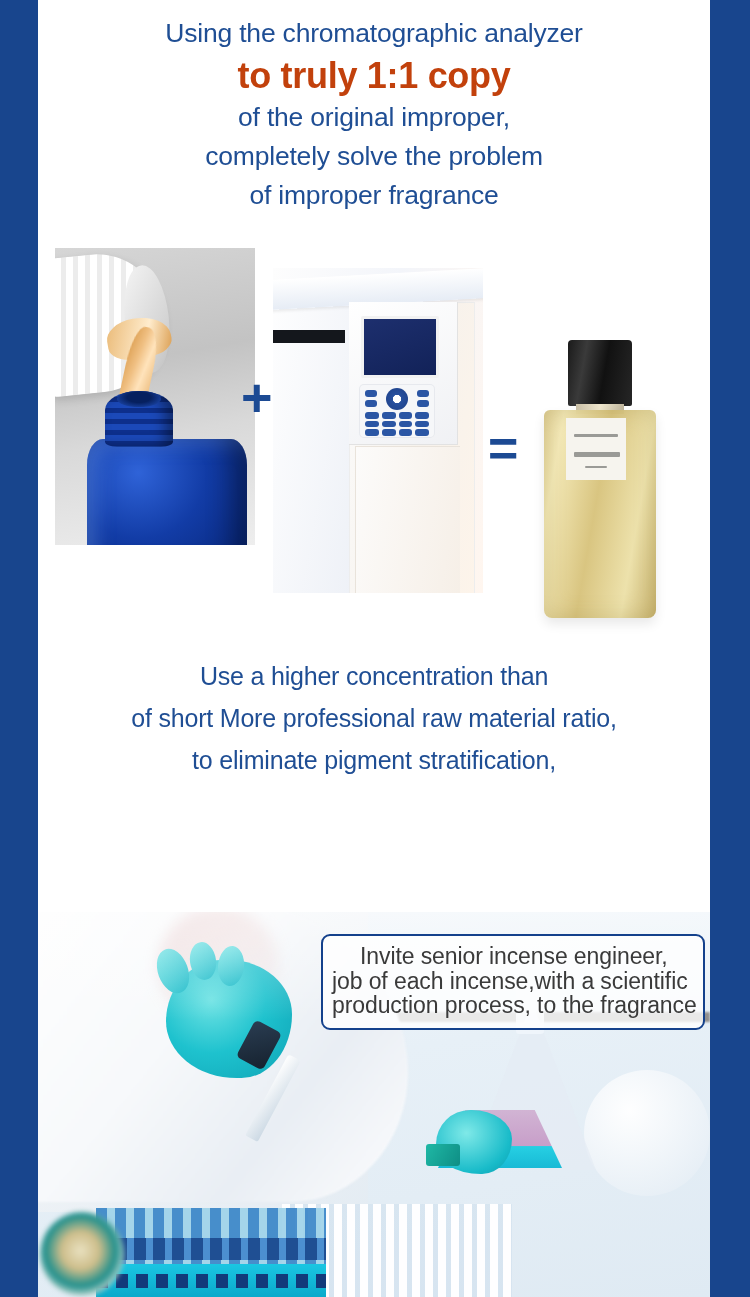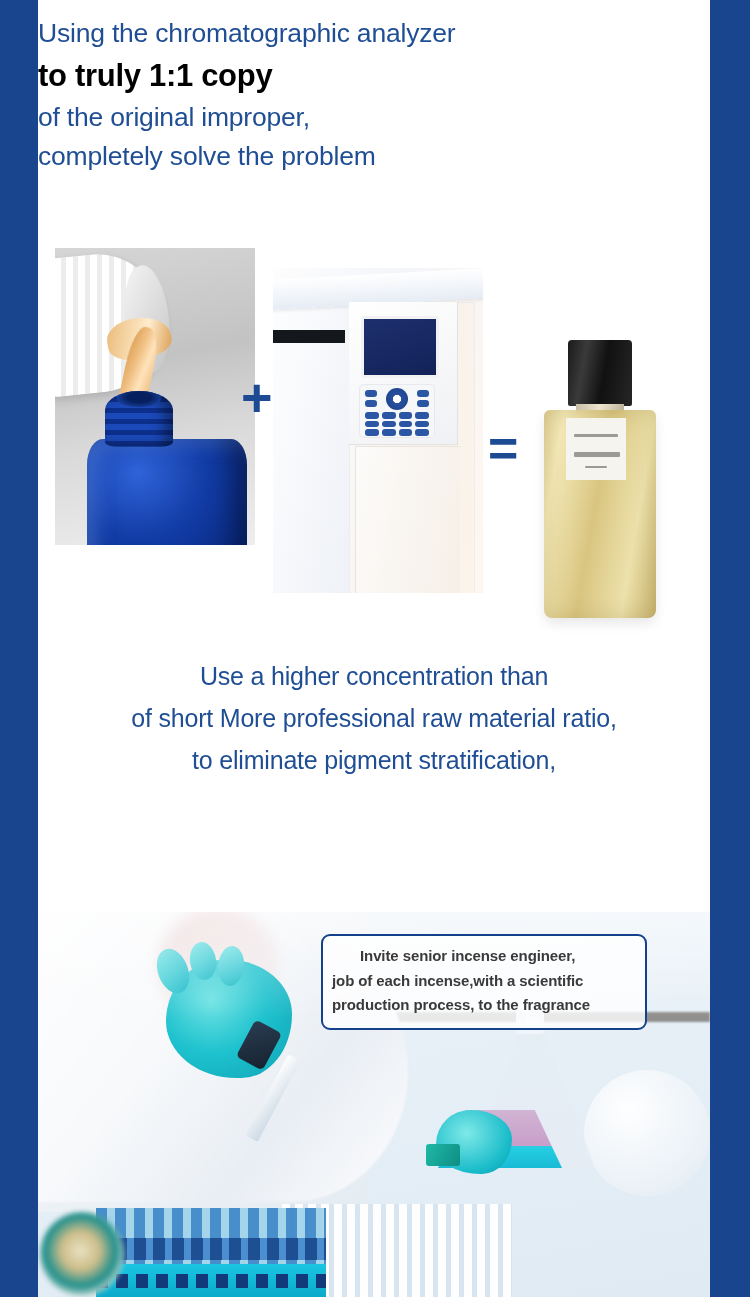--- a/index.html
+++ b/index.html
@@ -38,30 +38,31 @@
     height: 1297px;
     background: #ffffff;
   }
 
   
   .headline {
     position: absolute;
     left: 0;
     top: 14px;
     width: 672px;
+    text-align: center;
     color: #1f4e94;
     font-size: 26.5px;
     line-height: 39px;
     letter-spacing: -0.2px;
   }
   .headline .hl-line { display: block; white-space: nowrap; }
   .headline .hl-strong {
     display: block;
-    color: #000000;
-    font-size: 31px;
+    color: #c2410c;
+    font-size: 36px;
     line-height: 45px;
     font-weight: 700;
     letter-spacing: -0.3px;
   }
 
   
   .strip {
     position: absolute;
     left: 0;
     top: 236px;
@@ -580,50 +581,50 @@
     inset: 0;
     background: linear-gradient(180deg, rgba(255,255,255,.45) 0%, rgba(255,255,255,0) 28%);
     pointer-events: none;
   }
 
   
   .callout {
     position: absolute;
     left: 283px;
     top: 22px;
-    width: 326px;
+    width: 384px;
     padding: 8px 9px 10px 9px;
     box-sizing: border-box;
     border: 2.5px solid #14418c;
     border-radius: 9px;
     background: rgba(255,255,255,.80);
     color: #3a3a3a;
-    font-size: 15px;
+    font-size: 23px;
     line-height: 24.5px;
     letter-spacing: -0.1px;
-    font-weight: bold;
   }
   .callout .c-line { display: block; white-space: nowrap; }
   .callout .c-line.first { text-indent: 28px; }
 </style>
 </head>
 <body>
 
 <div class="page">
 
   <div class="rail left"></div>
   <div class="rail right"></div>
 
   <div class="content">
 
     <div class="headline">
       <span class="hl-line">Using the chromatographic analyzer</span>
       <span class="hl-strong">to truly 1:1 copy</span>
       <span class="hl-line">of the original improper,</span>
       <span class="hl-line">completely solve the problem</span>
+      <span class="hl-line">of improper fragrance</span>
     </div>
 
     <div class="strip">
 
       <div class="photo-pour">
         <div class="pour-cap"></div>
         <div class="pour-puddle"></div>
         <div class="pour-stream"></div>
         <div class="blue-bottle"></div>
         <div class="bottle-neck"></div>

